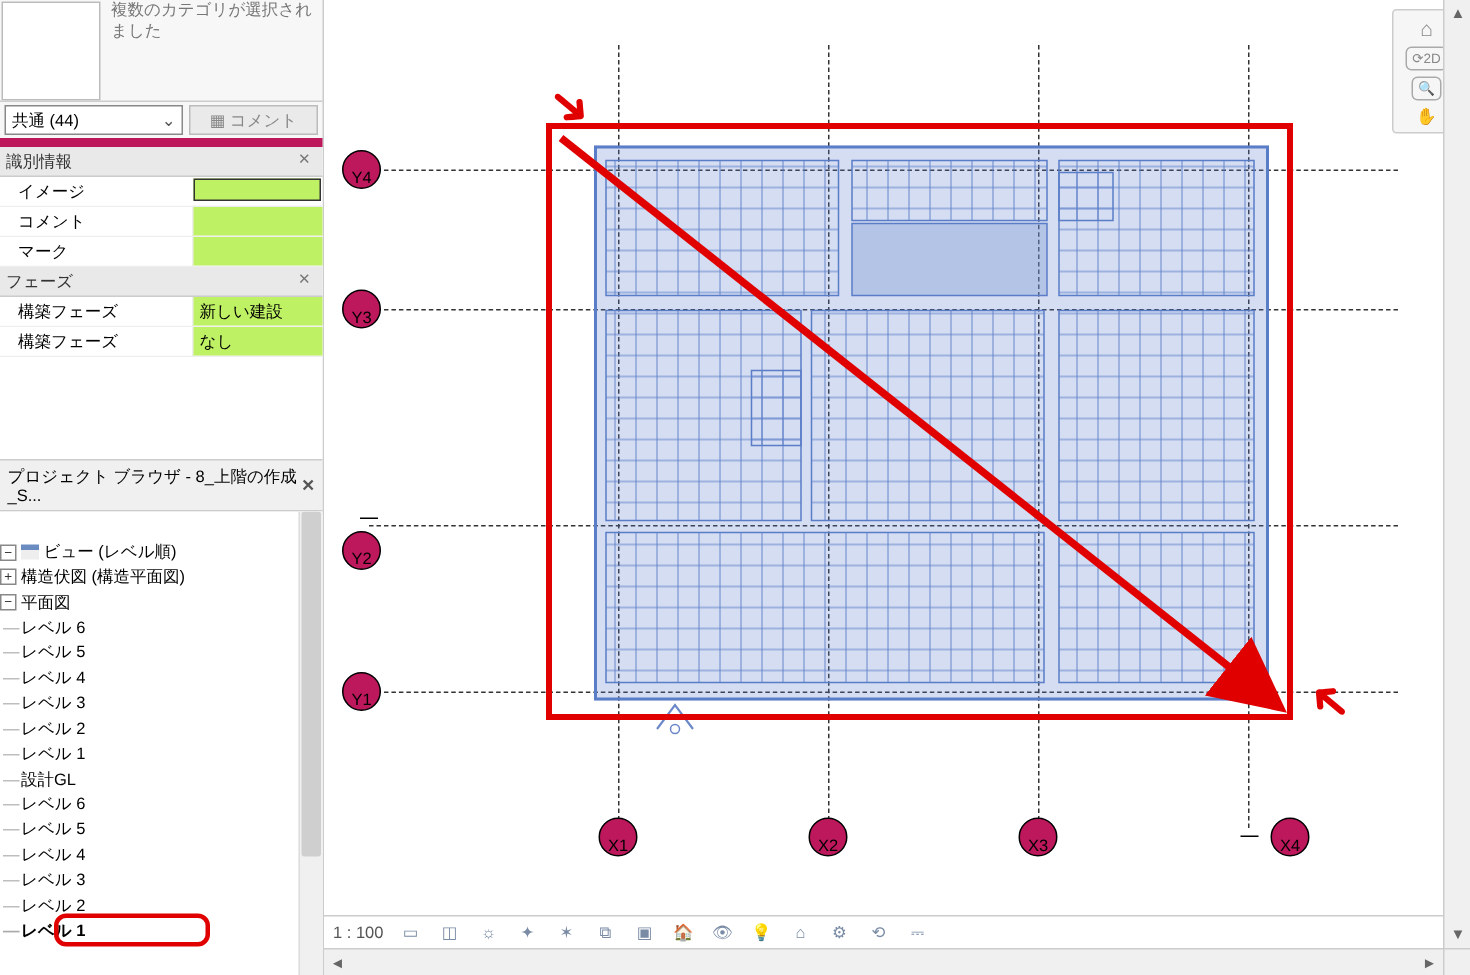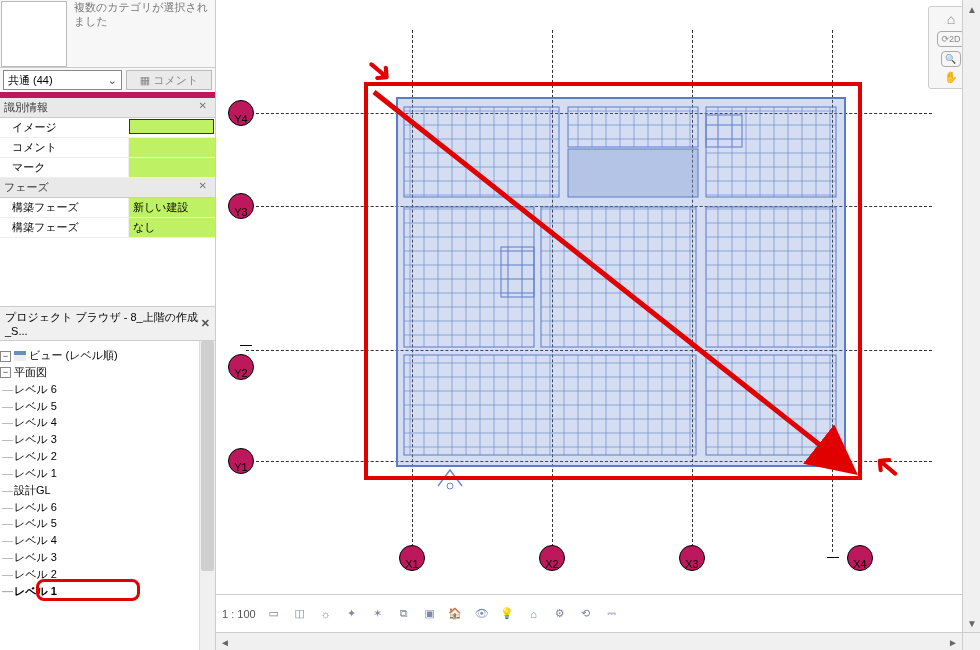--- a/index.html
+++ b/index.html
@@ -21,21 +21,21 @@
   .prop-row .label { width: 128px; padding: 2px 4px 2px 12px; background: #fff; }
   .prop-row .value { flex: 1; padding: 2px 4px; background: #bef264; border-left: 1px solid #eee; }
   .prop-row .value.input-outline { border:1px solid #333; margin:1px; padding:0 3px; height:15px;}
   .prop-help { display: flex; justify-content: space-between; padding: 3px 5px; align-items:center; margin-top:auto;}
   .prop-help a { color: #2a5db0; text-decoration: underline; cursor: pointer; }
   .apply-btn { width: 80px; height: 20px; background: #eee; border: 1px solid #bbb; color:#999; display:flex; align-items:center; justify-content:center;}
   .prop-filler { flex-grow: 0; height: 68px; background:#fff;}
 
   .browser-header { display:flex; align-items:center; justify-content:space-between; padding:3px 5px; background:#f0f0f0; border-top:1px solid #ccc;border-bottom:1px solid #ccc;}
   .close-x { color:#555; font-weight:bold; cursor:pointer;}
-  .tree { overflow:auto; flex:1; background:#fff; padding-top:6px; position:relative;}
+  .tree { overflow:auto; flex:1; background:#fff; padding-top:19px; position:relative;}
   .tree-scroll { position:absolute; right:0; top:0; bottom:0; width:16px; background:#f0f0f0; border-left:1px solid #ddd;}
   .tree-scroll .thumb { position:absolute; left:1px; right:1px; top:0; height:230px; background:#cfcfcf; border-radius:2px;}
   .tree ul { list-style:none; }
   .tree li { padding:1px 0 1px 0; white-space:nowrap; line-height:1.35;}
   .tree .toggle { display:inline-block; width:11px; height:11px; border:1px solid #888; text-align:center; line-height:9px; font-size:9px; margin-right:3px; background:#fff; color:#333; vertical-align:middle;}
   .tree .dot { display:inline-block; width:6px; margin-left:2px; margin-right:6px; color:#aaa;}
   .indent0 { padding-left: 4px;}
   .indent1 { padding-left: 20px;}
   .indent2 { padding-left: 36px;}
   .tree-icon { display:inline-block; width:12px; height:10px; margin-right:3px; vertical-align:middle;}
@@ -58,21 +58,21 @@
   .bubble { position:absolute; width:26px; height:26px; border:1px solid #000; border-radius:50%; background:#be185d; display:flex; align-items:flex-end; justify-content:center; font-size:11px;}
 
   .plan-box { position:absolute; background:rgba(82,120,200,0.25);}
   .plan-main { border:2px solid #5a7dc8;}
   .red-frame { position:absolute; border:4px solid #e00000;}
   .red-diag { position:absolute; left:0; top:0; width:100%; height:100%;}
   .red-arrow { position:absolute; color:#e00000; font-size:34px; transform-origin:center;}
 
   .annot-circle { position:absolute; border:3px solid #e00000; border-radius:8px;}
 
-  .view-toolbar { position:absolute; left:0; right:0; bottom:0; height:38px; background:#fff; border-top:1px solid #ccc; display:flex; align-items:center; padding:0 6px; gap:10px; font-size:11px; color:#555;}
+  .view-toolbar { position:absolute; left:0; right:0; bottom:0; height:22px; background:#fff; border-top:1px solid #ccc; display:flex; align-items:center; padding:0 6px; gap:10px; font-size:11px; color:#555;}
   .vt-icon { width:16px; height:16px; display:flex;align-items:center;justify-content:center; color:#7a8ba5;}
 
   .nav-cube { position:absolute; right:6px; top:6px; width:46px; background:rgba(245,245,245,0.85); border:1px solid #ccc; border-radius:3px; padding:4px; display:flex; flex-direction:column; gap:4px; align-items:center;}
   .nav-cube .home { color:#888; font-size:14px;}
   .nav-cube .badge { border:1px solid #aaa; border-radius:4px; padding:2px 3px; font-size:9px; color:#888;}
 
 </style>
 </head>
 <body>
 
@@ -131,20 +131,21 @@
     <span>プロジェクト ブラウザ - 8_上階の作成_S...</span>
     <span class="close-x">✕</span>
   </div>
 
   <div class="tree">
     <div class="tree-scroll">
         <div class="thumb"></div>
       </div>
     <ul>
       <li class="indent0"><span class="toggle">−</span><span class="tree-icon ti-views"></span><span>ビュー (レベル順)</span></li>
+      <li class="indent1"><span class="toggle">+</span><span>構造伏図 (構造平面図)</span></li>
       <li class="indent1"><span class="toggle">−</span><span>平面図</span></li>
       <li class="indent2"><span class="dot">—</span><span>レベル 6</span></li>
       <li class="indent2"><span class="dot">—</span><span>レベル 5</span></li>
       <li class="indent2"><span class="dot">—</span><span>レベル 4</span></li>
       <li class="indent2"><span class="dot">—</span><span>レベル 3</span></li>
       <li class="indent2"><span class="dot">—</span><span>レベル 2</span></li>
       <li class="indent2"><span class="dot">—</span><span>レベル 1</span></li>
       <li class="indent2"><span class="dot">—</span><span>設計GL</span></li>
       <li class="indent2"><span class="dot">—</span><span>レベル 6</span></li>
       <li class="indent2"><span class="dot">—</span><span>レベル 5</span></li>

